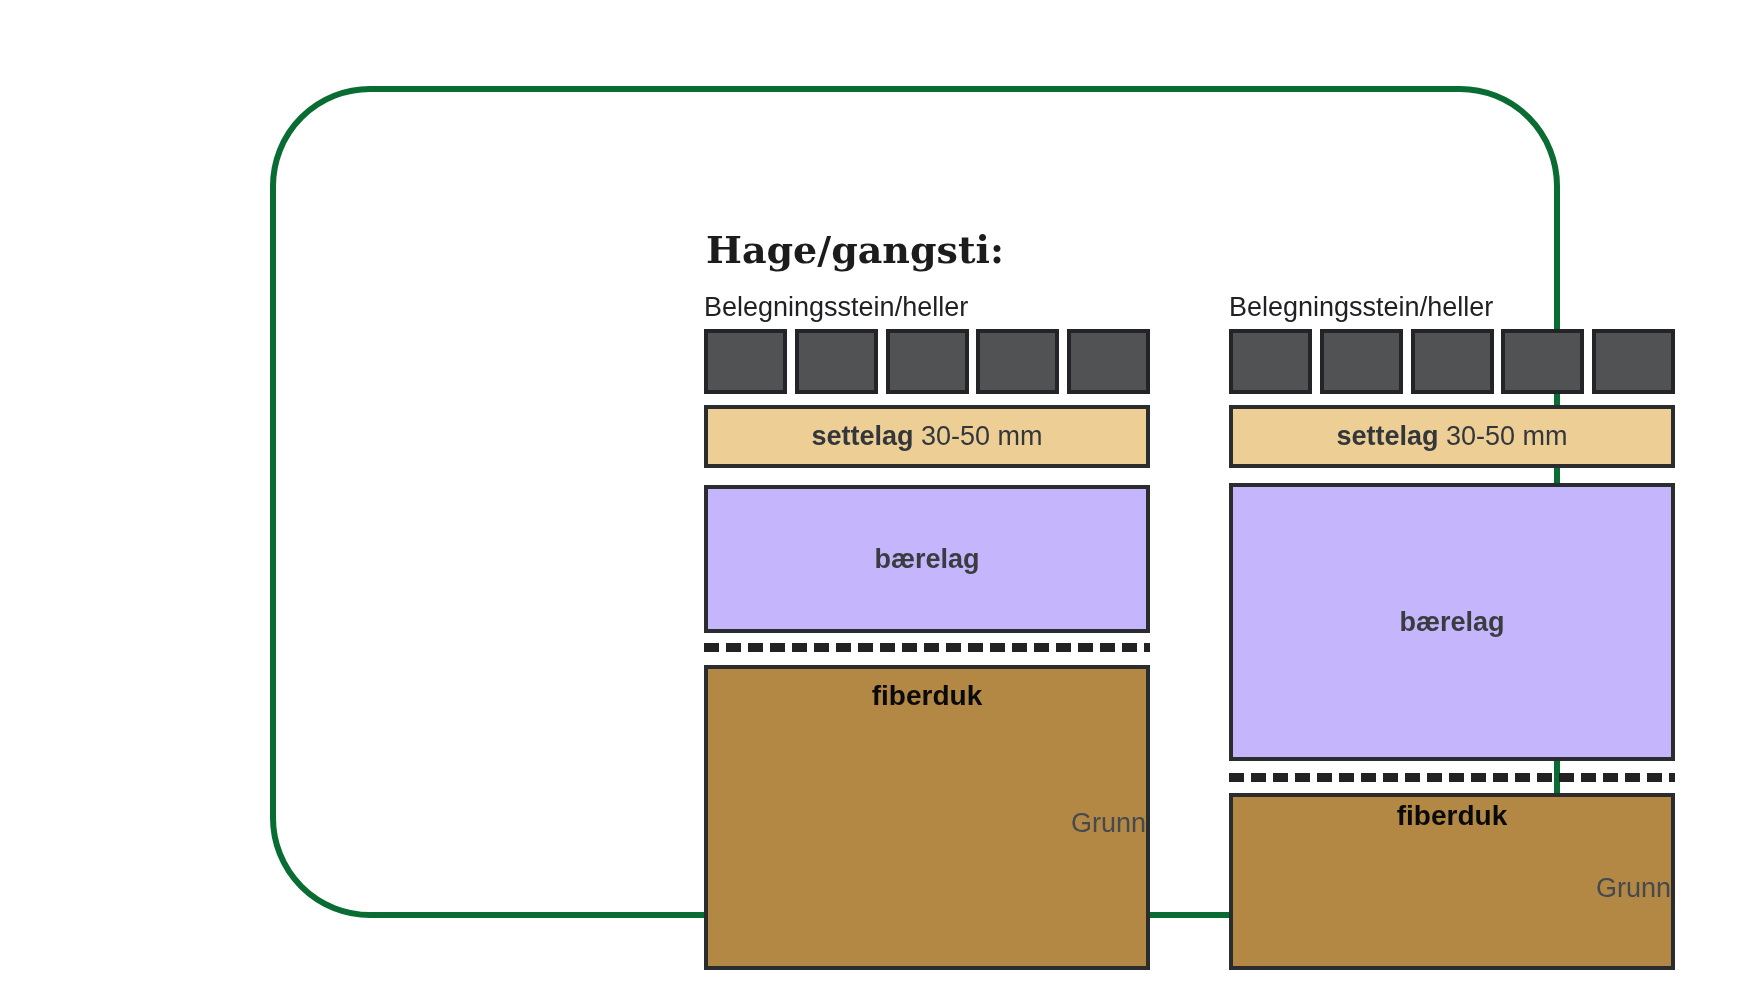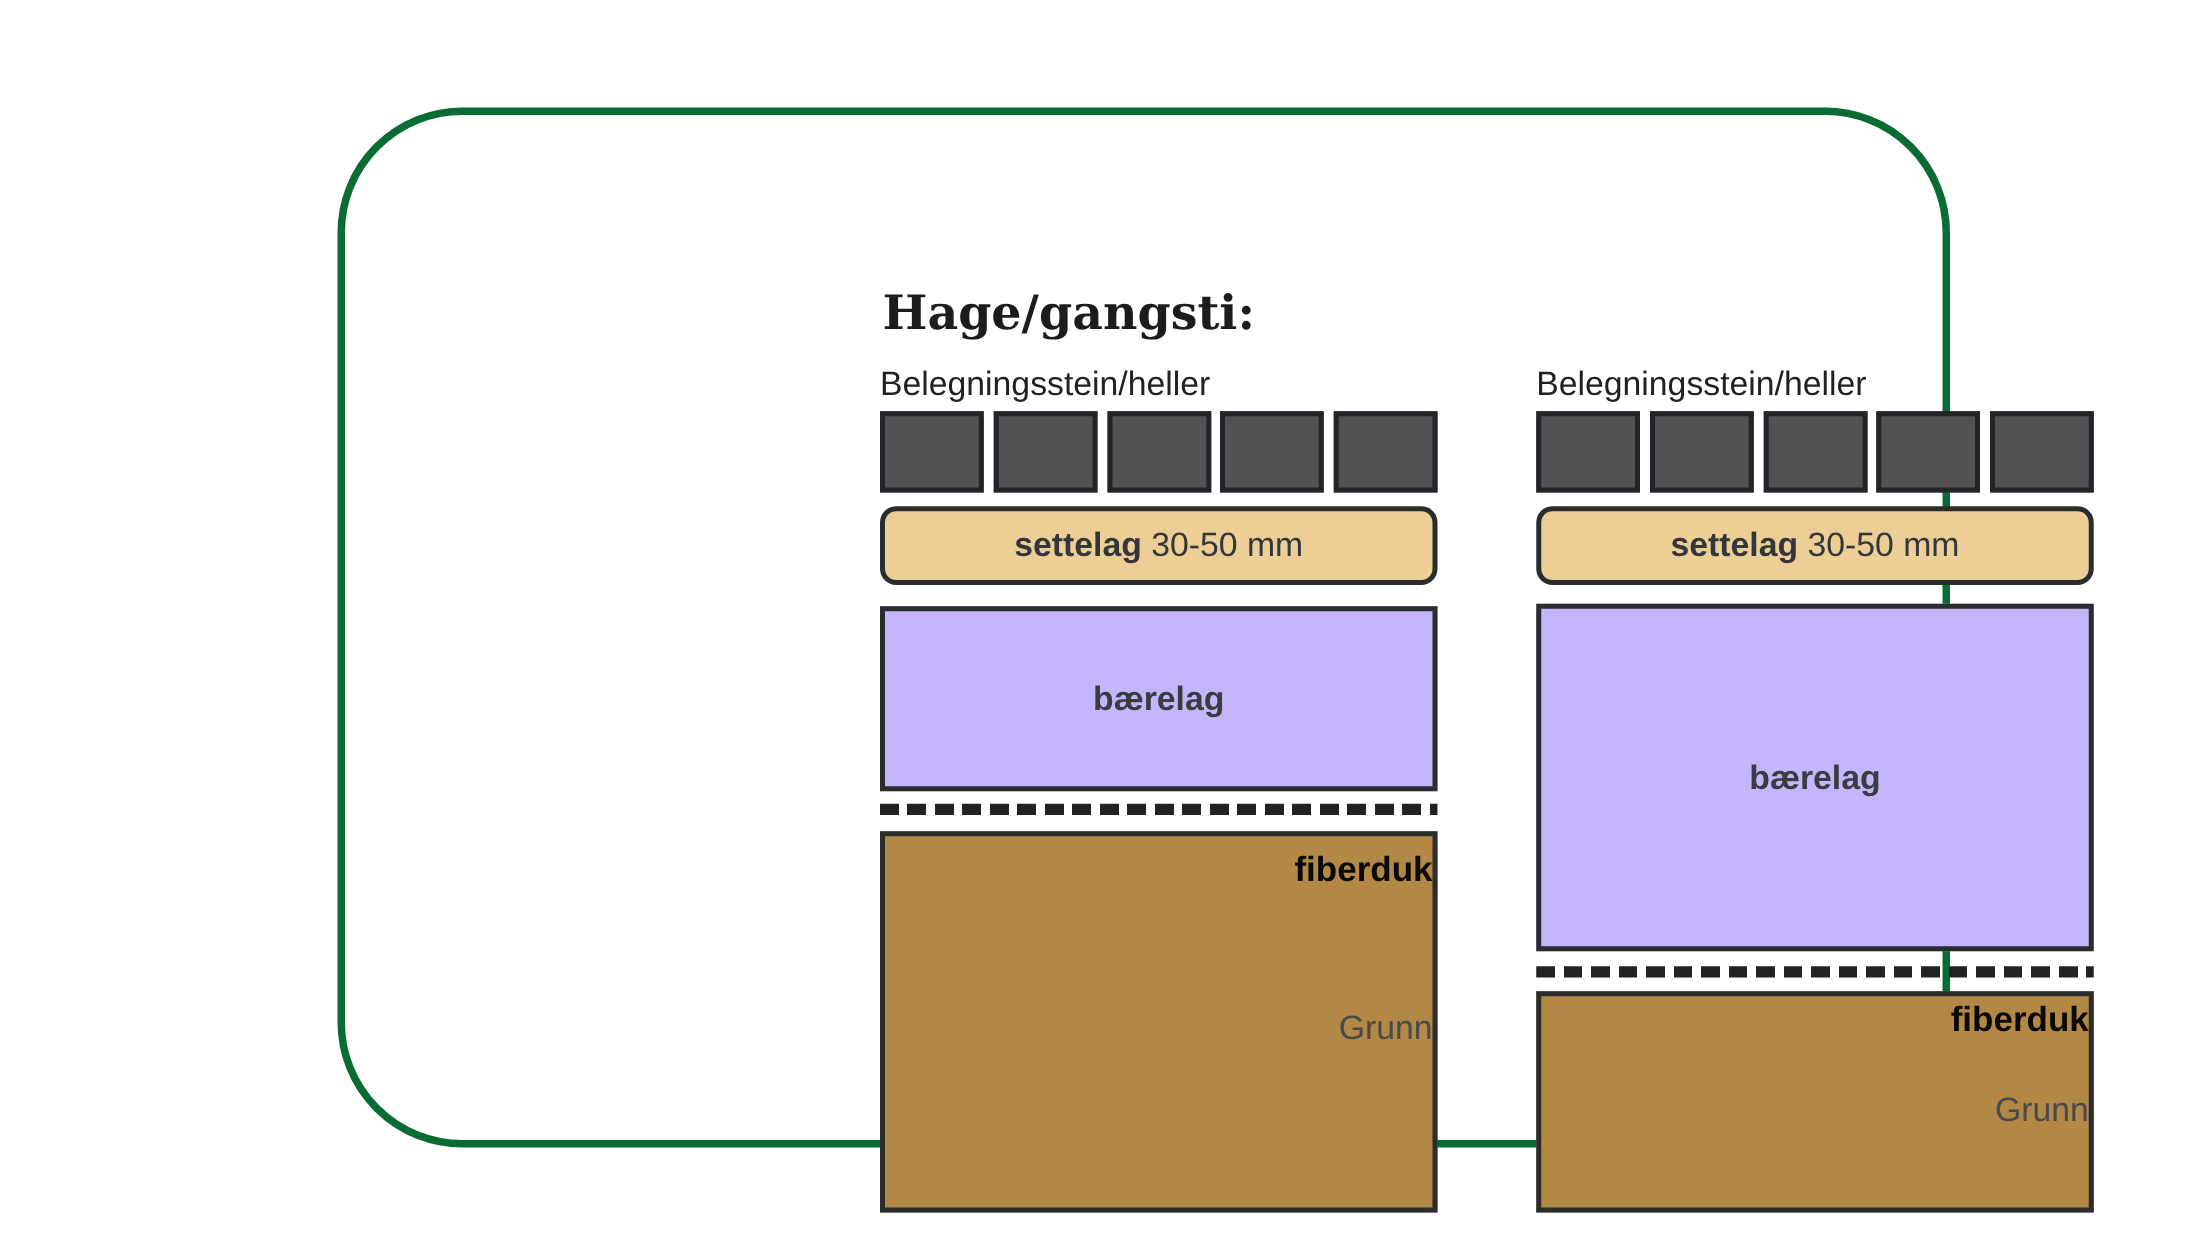--- a/index.html
+++ b/index.html
@@ -69,21 +69,21 @@
     box-sizing: border-box;
     border: 4px solid #2b2c2e;
     display: flex;
     flex-direction: column;
     align-items: center;
     justify-content: center;
     text-align: center;
     font-size: 27px;
     line-height: 31px;
   }
-  .settelag { top: 313px; height: 63px; background: #edcf96; color: #33373b; border-radius: 13px; }
+  .settelag { top: 313px; height: 63px; background: #edcf96; color: #33373b; }
   .settelag .lbl-bold { font-weight: bold; }
 
   .baerelag { background: #c4b5fd; color: #3a3d40; }
   .col-a .baerelag { top: 393px; height: 148px; }
   .col-b .baerelag { top: 391px; height: 278px; }
   .baerelag .lbl-bold { font-weight: bold; }
 
   .fiber-dash {
     position: absolute;
     left: 0; right: 0;
@@ -93,21 +93,21 @@
   .col-a .fiber-dash { top: 551px; }
   .col-b .fiber-dash { top: 681px; }
 
   .grunn-box { background: #b28844; display: block; }
   .col-a .grunn-box { top: 573px; height: 305px; }
   .col-b .grunn-box { top: 701px; height: 177px; }
 
   .fiberduk-label {
     position: absolute;
     left: 0; right: 0;
-    text-align: right;
+    text-align: center;
     font-weight: bold;
     font-size: 28px;
     line-height: 30px;
     color: #0a0a0a;
   }
   .col-a .fiberduk-label { top: 12px; }
   .col-b .fiberduk-label { top: 4px; }
 
   .grunn-label {
     position: absolute;

